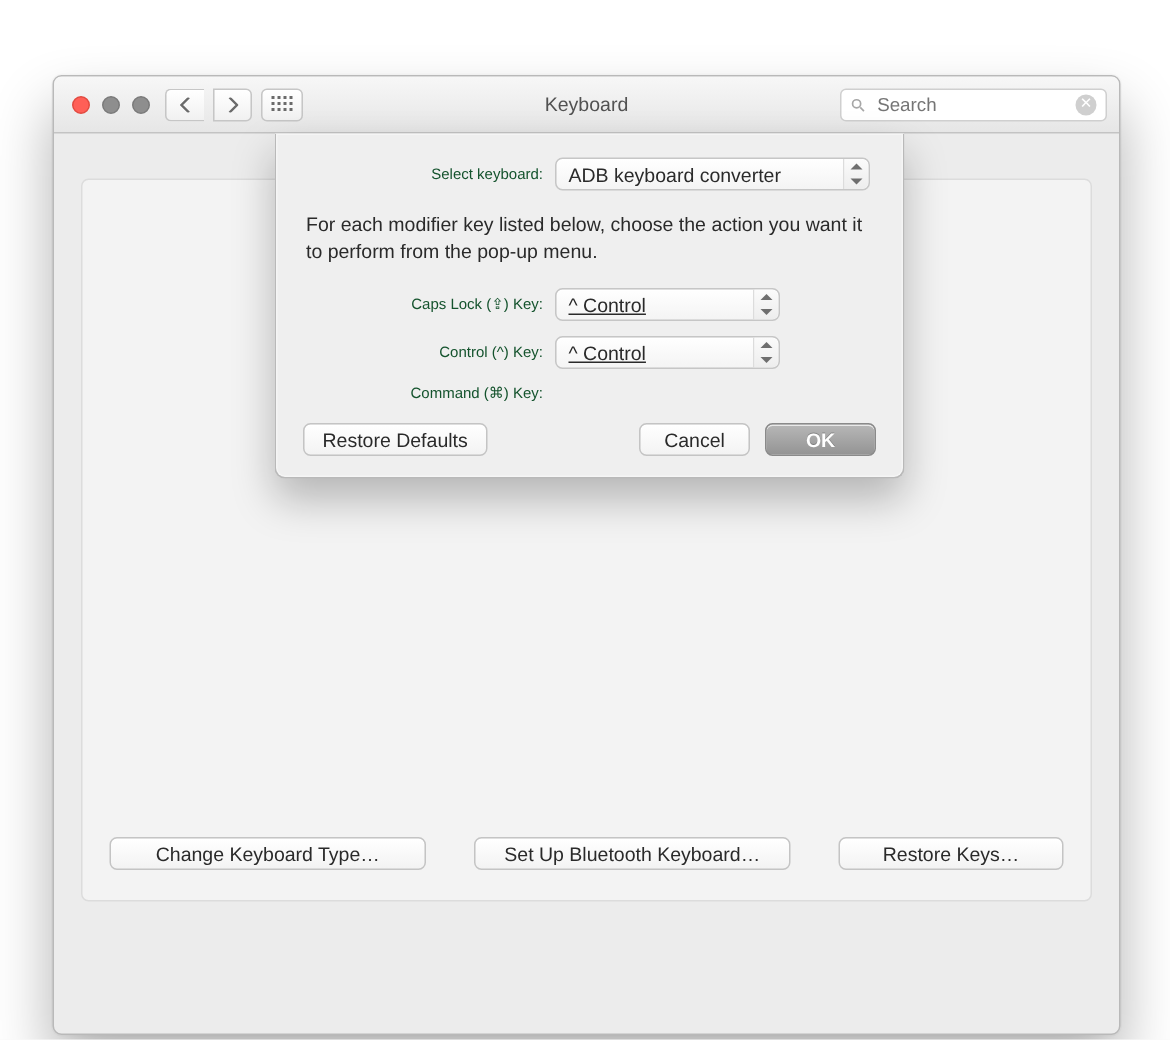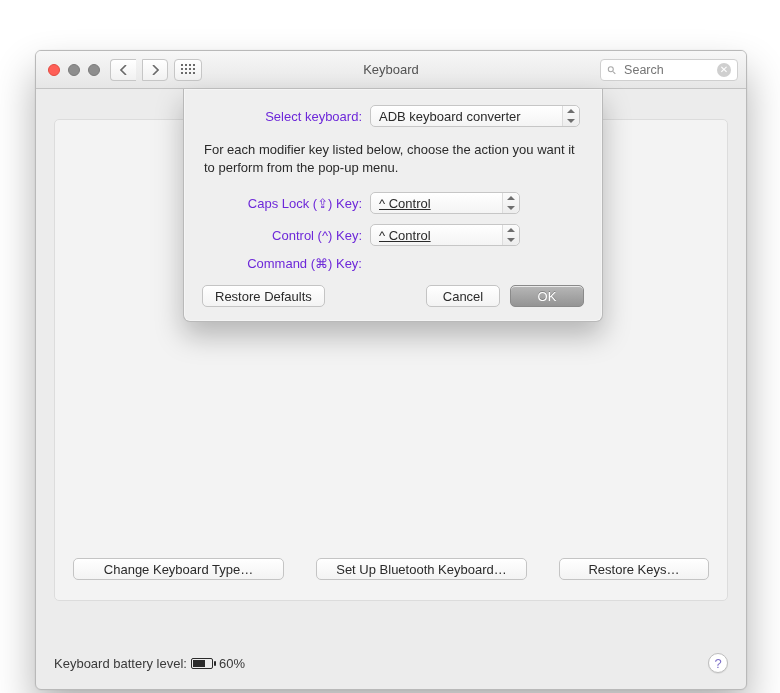--- a/index.html
+++ b/index.html
@@ -37,21 +37,21 @@
   .grid-icon {
     width:14px; height:12px; display:grid; grid-template-columns:repeat(4,2px);
     grid-template-rows:repeat(3,2px); gap:2px;
   }
   .grid-icon > span { background:#6a6a6a; }
   .title-text {
     position:absolute; left:0; right:0; text-align:center; font-size:13px; color:#525252;
     pointer-events:none;
   }
   .search-box {
-    margin-left:auto; width:138px; height:22px;
+    margin-left:auto; width:178px; height:22px;
     background:#fff; border:1px solid #cfcfcf; border-radius:4px;
     display:flex; align-items:center; padding:0 6px; color:#a7a7a7;
     position:relative;
   }
   .search-box .mag { margin-right:6px; }
   .search-box input {
     border:none; outline:none; width:100%; font-size:12.5px; color:#555; background:transparent;
   }
   .search-box .clear {
     width:14px; height:14px; border-radius:50%; background:#cfcfcf; color:#fff;
@@ -70,20 +70,21 @@
     height:22px; padding:0 12px; background:linear-gradient(#ffffff,#f3f3f3);
     border:1px solid #c4c4c4; border-radius:5px; font-size:13px; color:#2a2a2a;
     display:inline-flex; align-items:center; justify-content:center;
     box-shadow:0 1px 0 rgba(255,255,255,0.7) inset;
     cursor:default; white-space:nowrap;text-align:center;
   }
   .btn.flex { flex:1; }
   .btn.primary {
     background:linear-gradient(#b7b7b7,#949494); border-color:#8a8a8a; color:#fff;
     text-shadow:0 -1px 0 rgba(0,0,0,0.25);
+    font-weight:bold;
   }
 
   
   .status {
     position:absolute; left:18px; right:18px; bottom:16px; display:flex; align-items:center;
     font-size:13px; color:#3a3a3a;
   }
   .battery-icon {
     display:inline-block; width:22px; height:11px; border:1px solid #2a2a2a; border-radius:2px;
     position:relative; margin:0 6px 0 4px; vertical-align:middle;
@@ -101,21 +102,21 @@
   
   .sheet {
     position:absolute; left:147px; top:38px; width:420px;
     background:#efefef; border:1px solid #b9b9b9; border-top:none;
     border-bottom-left-radius:7px; border-bottom-right-radius:7px;
     box-shadow:0 14px 28px rgba(0,0,0,0.25), 0 0 0 1px rgba(255,255,255,0.4) inset;
     padding:16px 18px 14px 18px;
   }
   .form-row { display:flex; align-items:center; margin-bottom:10px; }
   .form-row.first { margin-bottom:14px; }
-  .form-label { width:168px; text-align:right; padding-right:8px; color:#6d28d9; font-size:13px; }
+  .form-label { width:168px; text-align:right; padding-right:8px; color:#14532d; font-size:10px; }
   .desc { font-size:13px; color:#2a2a2a; line-height:1.35; margin:6px 2px 16px 2px; }
 
   .popup {
     position:relative; height:22px;
     background:linear-gradient(#ffffff,#f4f4f4);
     border:1px solid #c6c6c6; border-radius:5px;
     display:flex; align-items:center; padding:0 22px 0 8px; font-size:13px; color:#2a2a2a;
     box-shadow:0 1px 0 rgba(255,255,255,0.7) inset;
   }
   .popup.wide { width:210px; }
@@ -196,28 +197,20 @@
     </div>
 
     <div class="panel">
       <div class="bottom-buttons">
         <div class="btn flex">Change Keyboard Type…</div>
         <div class="btn flex">Set Up Bluetooth Keyboard…</div>
         <div class="btn" style="min-width:150px;">Restore Keys…</div>
       </div>
     </div>
 
-    <div class="status">
-      <span>Keyboard battery level:</span>
-      <span class="battery-icon">
-        <span class="battery-fill" style="width: 60%;"></span>
-      </span>
-      <span>60%</span>
-      <div class="help-icon">?</div>
-    </div>
 
     <div class="sheet">
       <div class="form-row first">
         <div class="form-label">Select keyboard:</div>
         <div class="popup wide">
           <span>ADB keyboard converter</span>
           <div class="stepper"></div>
         </div>
       </div>
 

